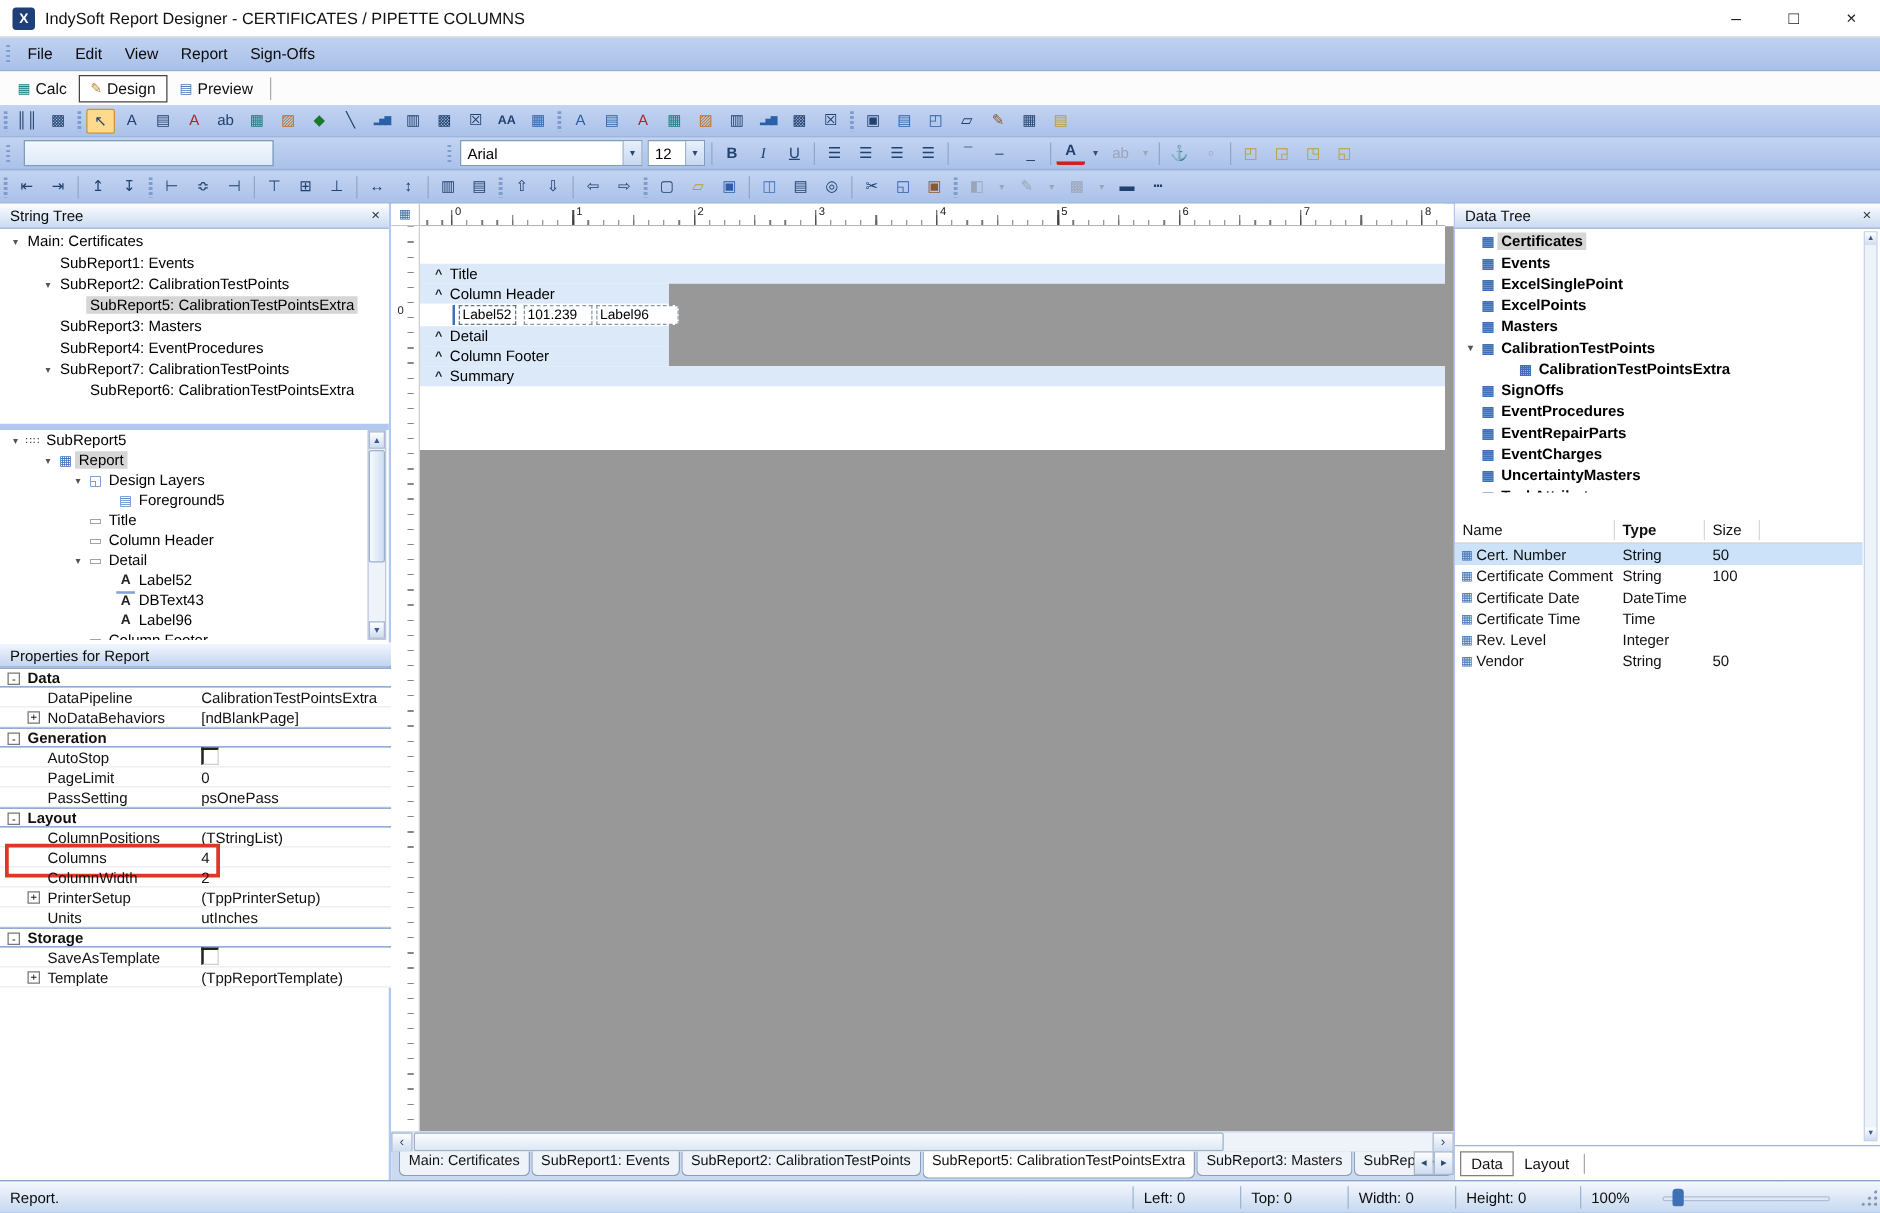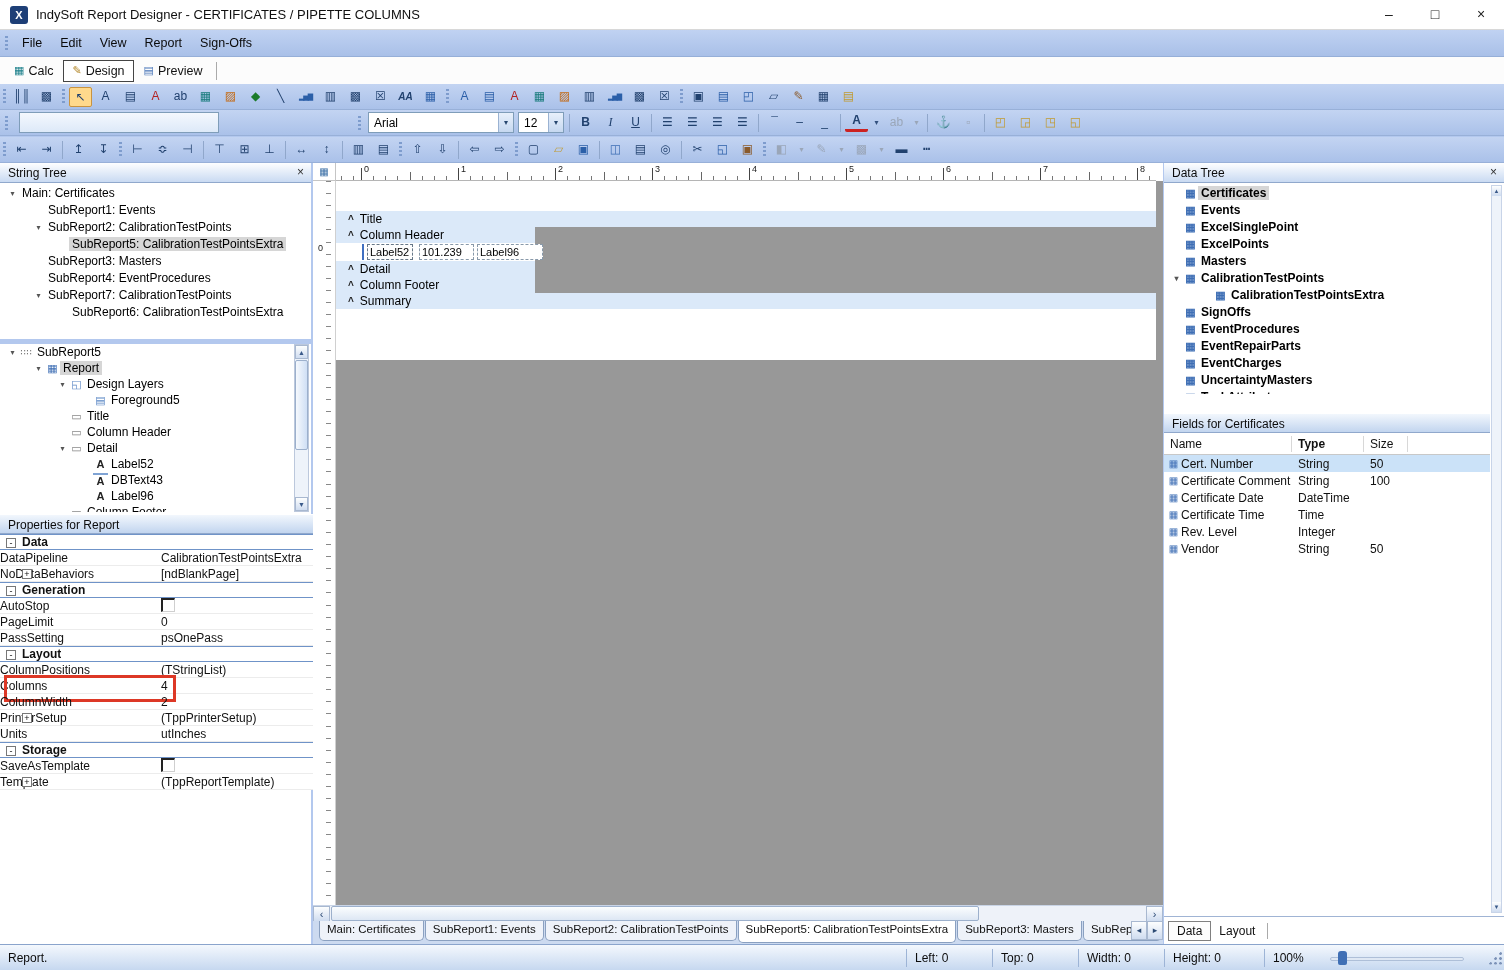--- a/index.html
+++ b/index.html
@@ -34,21 +34,21 @@
   .tbtn .g { pointer-events:none; }
   .tbtn.sel { background:#ffd98c; border:1px solid #c89340; }
   .tbtn.sep { width:5px; height:20px; background:repeating-linear-gradient(#7e9ccd 0 2px, transparent 2px 4px); background-size:3px 16px; background-repeat:no-repeat; background-position:center; margin:0 2px; border-radius:0; }
   .tbtn.bar { width:1px; height:18px; background:#90a7cb; margin:0 3px; border-radius:0; }
   .tbtn.dd { width:13px; font-size:8px; color:#33507e; }
   .tbtn.dis { color:#9aa6b8; }
   .tbtn.red { color:#b22222; } .tbtn.teal { color:#167a7a; } .tbtn.orange { color:#c46a14; }
   .tbtn.green { color:#1a7a2a; } .tbtn.blue { color:#2b5fa8; } .tbtn.gold { color:#c09a32; }
   .tbtn.brown { color:#8a5a2a; } .tbtn.multi { color:#3f6fb5; }
   .tbtn.chart { font-size:7px; letter-spacing:-1px; color:#2b5fa8; }
-  .tbtn.aa { font-size:10px; font-weight:bold;font-style:italic; }
+  .tbtn.aa { font-size:10px; font-weight:bold; }
   .tbtn.bold { font-weight:bold; } .tbtn.italic { font-style:italic; font-family:"Liberation Serif",serif; }
   .tbtn.under { text-decoration:underline; }
   .tbtn.fontcolor { border-bottom:3px solid #c22; height:19px; line-height:15px; font-weight:bold; }
   .combo { height:21px; background:#fff; border:1px solid #7f9db9; display:flex; align-items:center; font-size:12px; margin:0 2px; }
   .combo .cval { flex:1; padding-left:5px; color:#000; }
   .combo .carr { width:15px; height:100%; background:linear-gradient(#e8f0fb,#c6d8f0); border-left:1px solid #9ab2d2; text-align:center; font-size:8px; line-height:19px; color:#27476f; }
   #combo-blank { width:200px; margin-left:6px; background:linear-gradient(#f4f8fe,#dde9f8); }
 
   
   #main { position:absolute; left:0; top:163px; width:1504px; height:781px; background:#b3c8ee; }
@@ -94,21 +94,21 @@
   #oscroll .sthumb { position:absolute; left:0; top:15px; width:13px; height:90px; background:linear-gradient(90deg,#f6f9fd,#cfdff5); border:1px solid #9cb0cc; border-radius:2px; }
 
   
   #propwrap { position:absolute; left:0; top:351px; width:365px; }
   #props { background:#fff; }
   .prow { position:relative; height:16px; display:flex; align-items:center; font-size:12px; border-bottom:1px solid #ececec; }
   .prow.group { border-top:1px solid #6f93c8; border-bottom:1px solid #6f93c8; font-weight:bold; }
   .pexp { position:absolute; left:22px; top:3px; width:10px; height:10px; border:1px solid #777; background:#fff; font-size:9px; line-height:8px; text-align:center; font-weight:normal; }
   .group .pexp { left:6px; }
   .pexp:empty { visibility:hidden; }
-  .pname { width:156px; flex:none; overflow:hidden; white-space:nowrap; }
+  .pname { padding-left:38px; width:156px; flex:none; overflow:hidden; white-space:nowrap; }
   .group .pname { padding-left:22px; width:auto; }
   .pval { padding-left:5px; white-space:nowrap; }
   .prop.check .pval::before { content:""; display:inline-block; width:11px; height:11px; border:1px solid #cfcfcf; border-left:2px solid #222; border-top:2px solid #222; margin-top:2px; }
   .prow.redbox::after { content:""; position:absolute; left:4px; top:-3px; width:166px; height:21px; border:3px solid #dd3826; pointer-events:none; }
 
   
   #corner { position:absolute; left:0; top:0; width:23px; height:18px; background:#fff; border-right:1px solid #c5c5c5; border-bottom:1px solid #c5c5c5; text-align:center; font-size:10px; line-height:17px; color:#3a6ea5; }
   #hruler { position:absolute; left:23px; top:0; width:820px; height:18px; background:#fff; border-bottom:1px solid #b5b5b5; }
   #hruler .t4 { position:absolute; bottom:0; left:0; width:820px; height:4px; background:repeating-linear-gradient(90deg,#777 0 1px, transparent 1px 12.125px); background-position:25px 0; }
   #hruler .t7 { position:absolute; bottom:0; left:0; width:820px; height:8px; background:repeating-linear-gradient(90deg,#666 0 1px, transparent 1px 48.5px); background-position:25px 0; }
@@ -752,21 +752,20 @@
             <span class="tlabel">UncertaintyMasters</span>
           </div>
 
           <div class="trow lvl0">
             <span class="texp"></span>
             <span class="ticon tbl"></span>
             <span class="tlabel">TaskAttributes</span>
           </div>
         </div>
       <div id="fieldswrap">
-        <div class="phead2"><span>Fields for Certificates</span></div>
         <div id="fhead">
           <span class="c1">Name</span>
           <span class="c2">Type</span>
           <span class="c3">Size</span>
         </div>
         <div id="frows">
 
             <div class="frow sel">
               <span class="ticon fld"></span>
               <span class="fname">Cert. Number</span>

